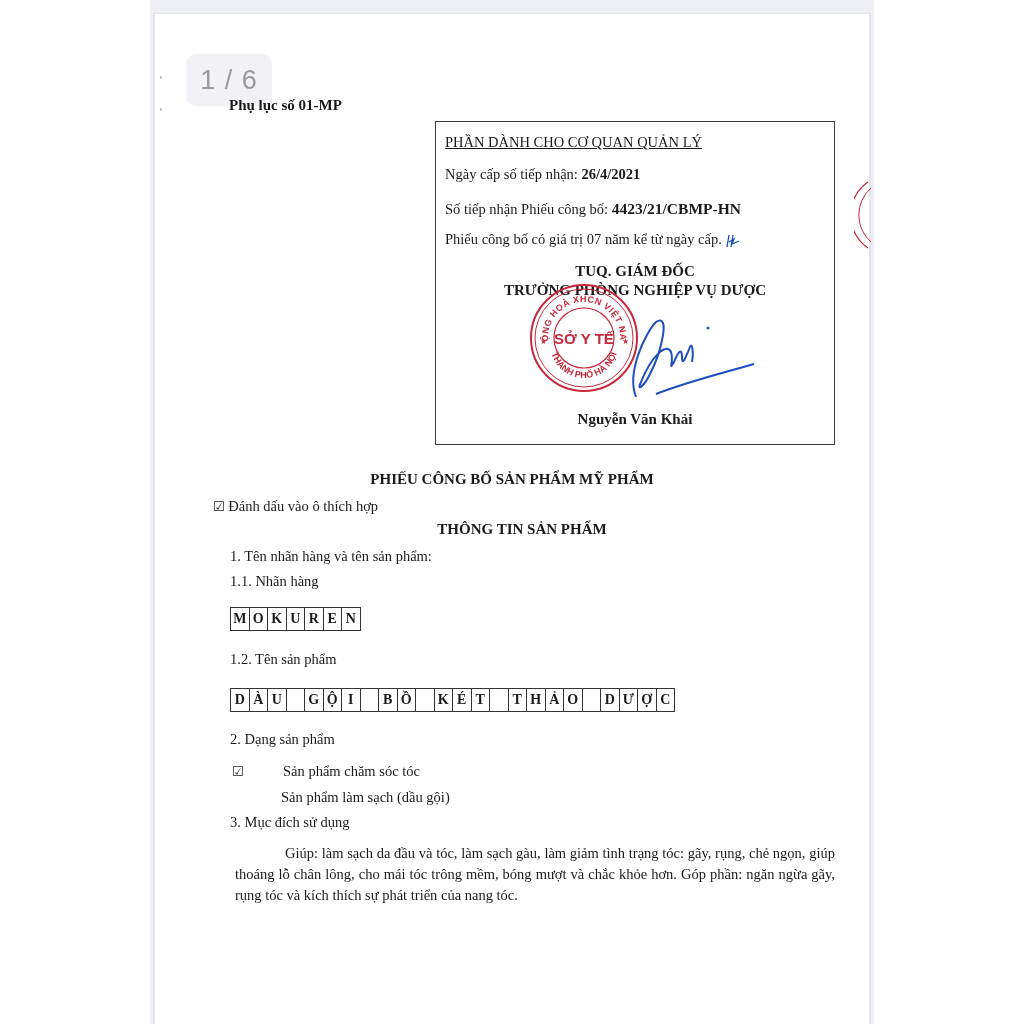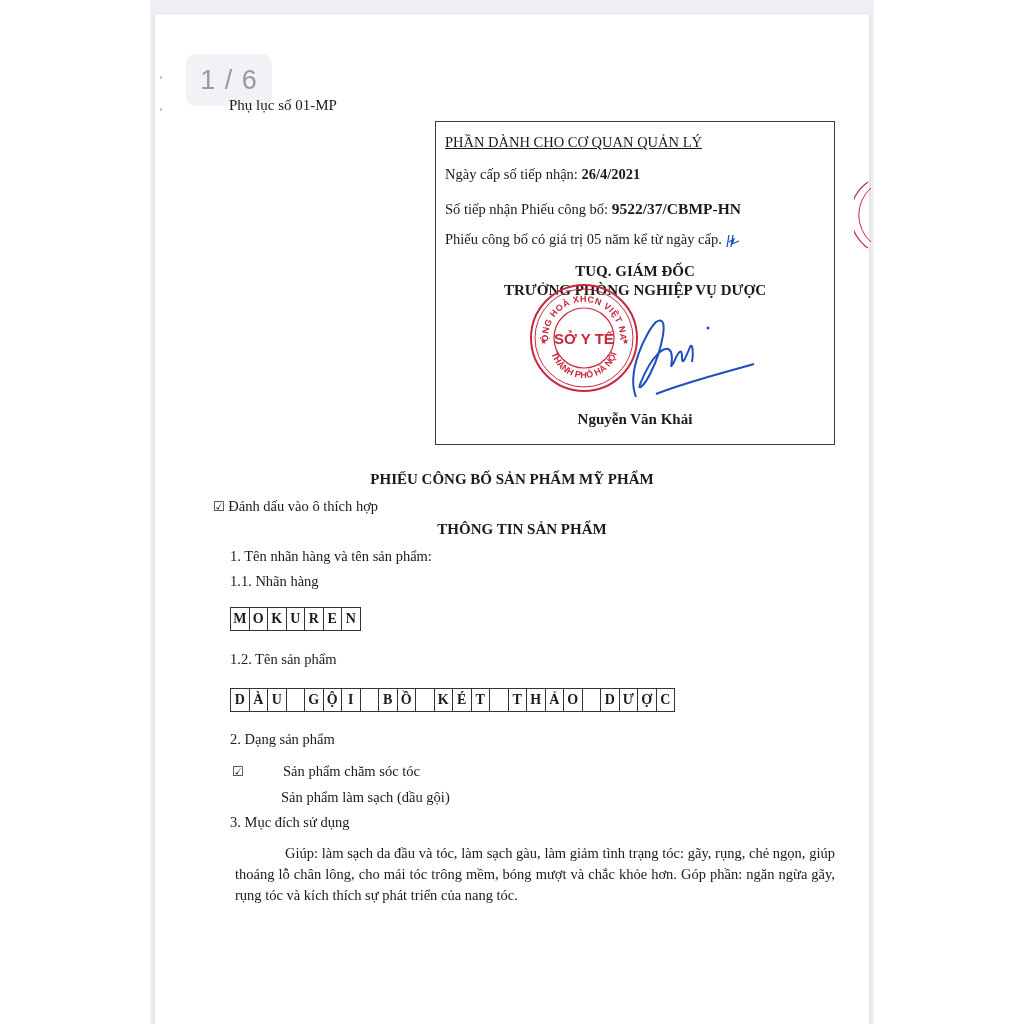--- a/index.html
+++ b/index.html
@@ -22,21 +22,21 @@
   }
   .page-dot { position:absolute; left:5px; width:2px; height:3px; background:#c8c8c8; }
   .page-counter {
     position:absolute; left:186px; top:54px; width:86px; height:52px;
     background:rgba(240,240,244,0.85); border-radius:10px;
     font-family:"Liberation Sans","DejaVu Sans",sans-serif;
     font-size:27px; color:#9a9a9a; text-align:center; line-height:52px;
     letter-spacing:1px;
   }
   .abs { position:absolute; white-space:nowrap; }
-  .appendix { left:229px; top:97px; font-weight:normal; font-size:15px; }
+  .appendix { left:229px; top:97px; font-weight:bold; font-size:15px; }
   .mgmt-box {
     position:absolute; left:435px; top:121px; width:400px; height:324px;
     border:1.5px solid #3a3a3a; box-sizing:border-box;
   }
   .mgmt-box .line { position:absolute; left:9px; font-size:14.5px; white-space:nowrap; }
   .underline { text-decoration:underline; }
   .bold { font-weight:bold; }
   .center-line { position:absolute; left:0; width:100%; text-align:center; font-weight:bold; font-size:15px; white-space:nowrap; }
   .stamp {
     position:absolute; left:92px; top:160px; width:112px; height:112px;
@@ -74,24 +74,24 @@
 <div class="page-counter">1 / 6</div>
 
 <div class="abs appendix">Phụ lục số 01-MP</div>
 
 <div class="mgmt-box">
   <div class="line underline" style="top:12px">PHẦN DÀNH CHO CƠ QUAN QUẢN LÝ</div>
   <div class="line" style="top:44px">
     <span>Ngày cấp số tiếp nhận: </span><span class="bold">26/4/2021</span>
   </div>
   <div class="line" style="top:78px">
-    <span>Số tiếp nhận Phiếu công bố: </span><span class="bold" style="font-size:15.5px">9522/37/CBMP-HN</span>
+    <span>Số tiếp nhận Phiếu công bố: </span><span class="bold" style="font-size:15.5px">4423/21/CBMP-HN</span>
   </div>
   <div class="line" style="top:109px">
-    <span>Phiếu công bố có giá trị 05 năm kể từ ngày cấp.</span>
+    <span>Phiếu công bố có giá trị 07 năm kể từ ngày cấp.</span>
     <svg class="initial" viewBox="0 0 18 14">
       <path d="M4 1 L2 13 M8 1 L6 13 M4 8 L9 5 L7 10 L14 7" fill="none" stroke="#1f4fbf" stroke-width="1.3"></path>
     </svg>
   </div>
   <div class="center-line" style="top:141px">TUQ. GIÁM ĐỐC</div>
   <div class="center-line" style="top:160px">TRƯỞNG PHÒNG NGHIỆP VỤ DƯỢC</div>
 
   <svg class="stamp" viewBox="0 0 112 112">
     <defs>
       <path id="arcTop" d="M20 56 A36 36 0 0 1 92 56"></path>

